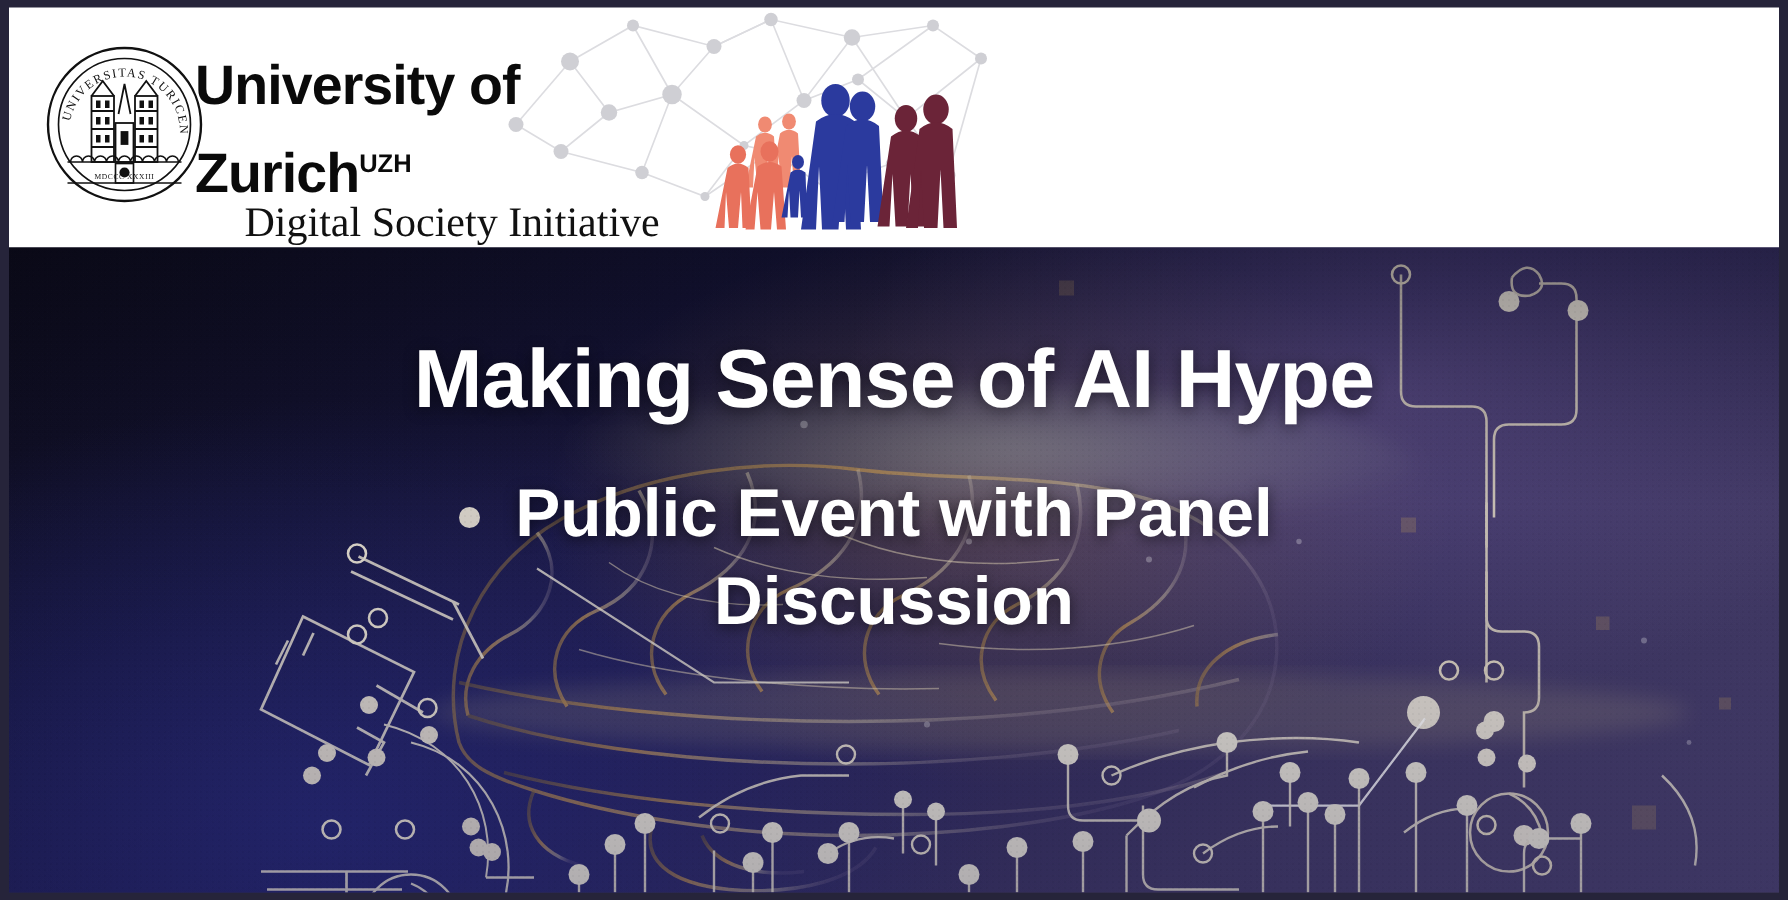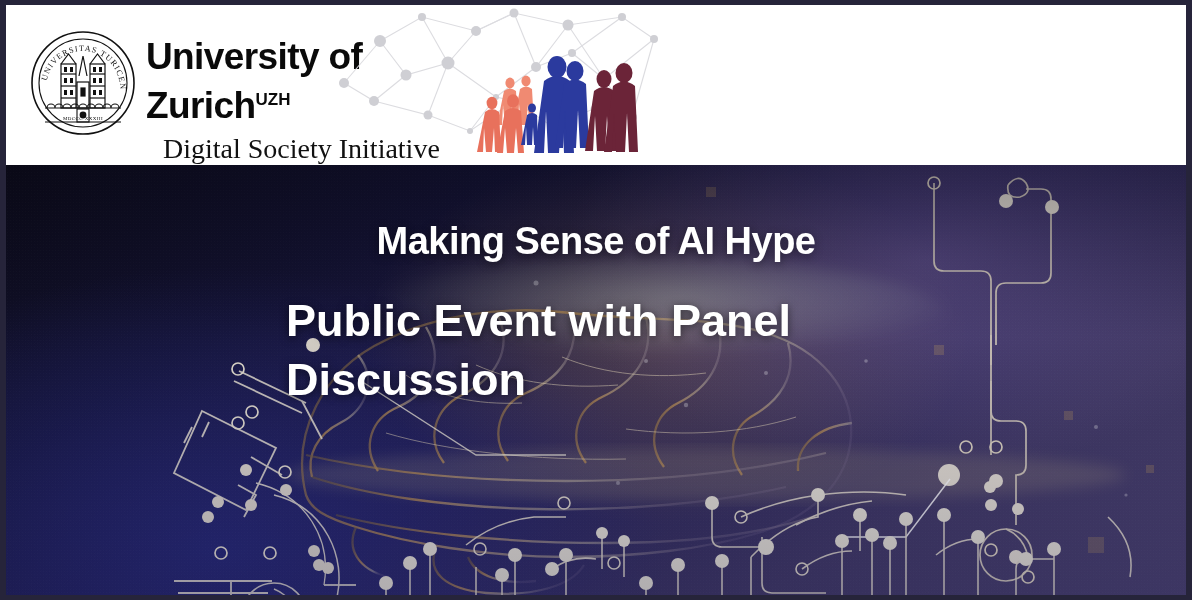--- a/index.html
+++ b/index.html
@@ -21,29 +21,29 @@
     position:relative;
     width:1180px;height:160px;
     background:#ffffff;
     overflow:hidden;
   }
   .seal{
     position:absolute;left:24px;top:25px;
     width:106px;height:106px;
   }
   .logo-text{
-    position:absolute;left:140px;top:33px;
+    position:absolute;left:124px;top:33px;
     line-height:1.0;
   }
   .logo-l1,.logo-l2{
     font-family:"Liberation Sans", sans-serif;
     font-weight:bold;font-size:37px;color:#0a0a0a;
     letter-spacing:-0.6px;white-space:nowrap;display:block;
   }
-  .logo-l2{margin-top:12px;}
+  .logo-l2{margin-top:22px;}
   .logo-sup{
     font-size:17px;font-weight:bold;
     vertical-align:super;letter-spacing:0px;
   }
   .dsi-line{
     position:absolute;left:140px;top:128px;
     font-family:"Liberation Serif", serif;
     font-size:28px;color:#111111;white-space:nowrap;margin-left:17px;
   }
   .netgraphic{
@@ -78,29 +78,29 @@
   }
 
   .hero-text{
     position:absolute;left:0;top:0;width:1180px;height:430px;
     display:flex;flex-direction:column;align-items:center;
     pointer-events:none;
   }
   .hero-title{
     margin-top:55px;
     font-family:"Liberation Sans", sans-serif;
-    font-weight:bold;font-size:38px;color:#ffffff;
+    font-weight:bold;font-size:55px;color:#ffffff;
     letter-spacing:-0.5px;white-space:nowrap;
     text-shadow:0 2px 10px rgba(0,0,0,.45);
   }
   .hero-sub{
     margin-top:28px;
     font-family:"Liberation Sans", sans-serif;
     font-weight:bold;font-size:45px;color:#ffffff;
-    line-height:1.32;text-align:left;
+    line-height:1.32;text-align:center;
     max-width:620px;
     text-shadow:0 2px 9px rgba(0,0,0,.55);
   }
 </style>
 </head>
 <body>
 
 <div id="page">
 
   <div class="header">

